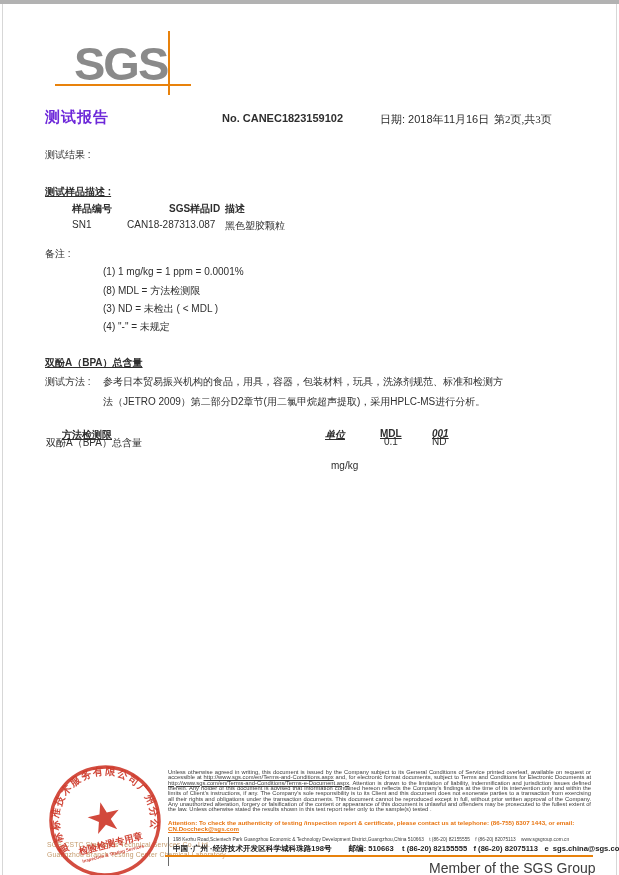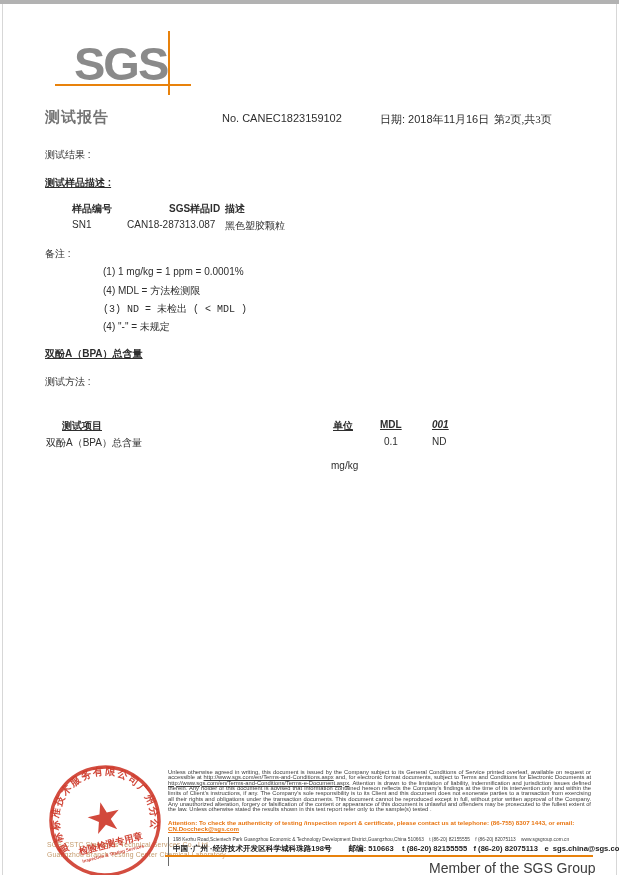--- a/index.html
+++ b/index.html
@@ -8,26 +8,26 @@
   .abs{position:absolute;}
   
   .top-edge{left:0;top:0;width:619px;height:4px;background:#b2b2b2;}
   .side-edge{top:4px;width:1px;height:871px;background:#d7d7d7;}
   
   .logo-text{left:74px;top:36px;font-size:47px;font-weight:bold;color:#8a8a8a;
              letter-spacing:-2px;font-family:"Liberation Sans",sans-serif;}
   .logo-hline{left:55px;top:84px;width:136px;height:2px;background:#e8820c;}
   .logo-vline{left:168px;top:31px;width:2px;height:64px;background:#e8820c;}
   
-  .report-title{left:45px;top:108px;font-size:15px;font-weight:bold;color:#737373;letter-spacing:1px;}
+  .report-title{left:45px;top:108px;font-size:15px;font-weight:bold;color:#6d28d9;letter-spacing:1px;}
   .hdr{top:112px;font-size:11px;color:#2e2e2e;}
   
   .t{font-size:10px;color:#2e2e2e;}
   .b{font-weight:bold;}
-  .ul{text-decoration:underline;}
+  .ul{text-decoration:underline;margin-top:9px;}
   .it{font-style:italic;}
   .pre{white-space:pre-line;}
   
   .stamp{left:46px;top:762px;width:118px;height:118px;transform:rotate(-14deg);}
   .company-tan{font-size:6.8px;color:#c49a6c;letter-spacing:0.2px;}
   
   .legal{left:168px;top:770px;width:423px;font-size:5.8px;line-height:5.35px;
          text-align:justify;color:#3c3c3c;}
   .legal .u{text-decoration:underline;}
   .attention{left:168px;top:820px;width:423px;font-size:6.2px;line-height:6.4px;
@@ -46,46 +46,48 @@
 
   <div class="abs top-edge"></div>
   <div class="abs side-edge" style="left:2px;"></div>
   <div class="abs side-edge" style="left:616px;"></div>
 
   <div class="abs logo-text">SGS</div>
   <div class="abs logo-hline"></div>
   <div class="abs logo-vline"></div>
 
   <div class="abs report-title">测试报告</div>
-  <div class="abs hdr" style="left:222px;">No. CANEC1823159102</div>
+  <div class="abs hdr" style="left:222px;font-weight:bold;">No. CANEC1823159102</div>
   <div class="abs hdr" style="left:380px;">日期: 2018年11月16日</div>
   <div class="abs hdr" style="left:494px;font-family:Liberation Serif, serif;">第2页,共3页</div>
 
   <div class="abs t" style="left:45px;top:148px;">测试结果 :</div>
 
   <div class="abs t b ul" style="left:45px;top:176px;">测试样品描述 :</div>
 
   <div class="abs t b" style="left:72px;top:202px;">样品编号</div>
   <div class="abs t b" style="left:137px;top:202px;margin-left:32px;">SGS样品ID</div>
   <div class="abs t b" style="left:225px;top:202px;">描述</div>
   <div class="abs t" style="left:72px;top:219px;">SN1</div>
   <div class="abs t" style="left:127px;top:219px;">CAN18-287313.087</div>
   <div class="abs t" style="left:225px;top:219px;">黑色塑胶颗粒</div>
 
   <div class="abs t" style="left:45px;top:247px;">备注 :</div>
   <div class="abs t" style="left:103px;top:266px;">(1) 1 mg/kg = 1 ppm = 0.0001%</div>
-  <div class="abs t" style="left:103px;top:284px;">(4) MDL = 方法检测限</div>
-  <div class="abs t" style="left:103px;top:302px;font-family:Liberation Mono, monospace;">(3) ND = 未检出 ( &lt; MDL )</div>
+  <div class="abs t" style="left:103px;top:284px;">(8) MDL = 方法检测限</div>
+  <div class="abs t" style="left:103px;top:302px;">(3) ND = 未检出 ( &lt; MDL )</div>
   <div class="abs t" style="left:103px;top:320px;">(4) "-" = 未规定</div>
 
   <div class="abs t b ul" style="left:45px;top:347px;">双酚A（BPA）总含量</div>
   <div class="abs t" style="left:45px;top:375px;">测试方法 :</div>
+  <div class="abs t pre" style="left:103px;top:372px;width:492px;line-height:20px;">参考日本贸易振兴机构的食品，用具，容器，包装材料，玩具，洗涤剂规范、标准和检测方
+法（JETRO 2009）第二部分D2章节(用二氯甲烷超声提取)，采用HPLC-MS进行分析。</div>
 
-  <div class="abs t b ul" style="left:62px;top:419px;">测试项目</div>
-  <div class="abs t b ul" style="left:333px;top:419px;">单位</div>
+  <div class="abs t b ul" style="left:62px;top:419px;">方法检测限</div>
+  <div class="abs t b ul" style="left:325px;top:419px;font-style:italic;">单位</div>
   <div class="abs t b ul" style="left:380px;top:419px;">MDL</div>
   <div class="abs t b ul it" style="left:432px;top:419px;">001</div>
   <div class="abs t" style="left:46px;top:436px;">双酚A（BPA）总含量</div>
   <div class="abs t" style="left:331px;top:436px;margin-top:24px;">mg/kg</div>
   <div class="abs t" style="left:384px;top:436px;">0.1</div>
   <div class="abs t" style="left:432px;top:436px;">ND</div>
 
   <div class="abs company-tan" style="left:47px;top:841px;">SGS-CSTC Standards Technical Services Co., Ltd.</div>
   <div class="abs company-tan" style="left:47px;top:851px;">Guangzhou Branch Testing Center Chemical Laboratory</div>
 

